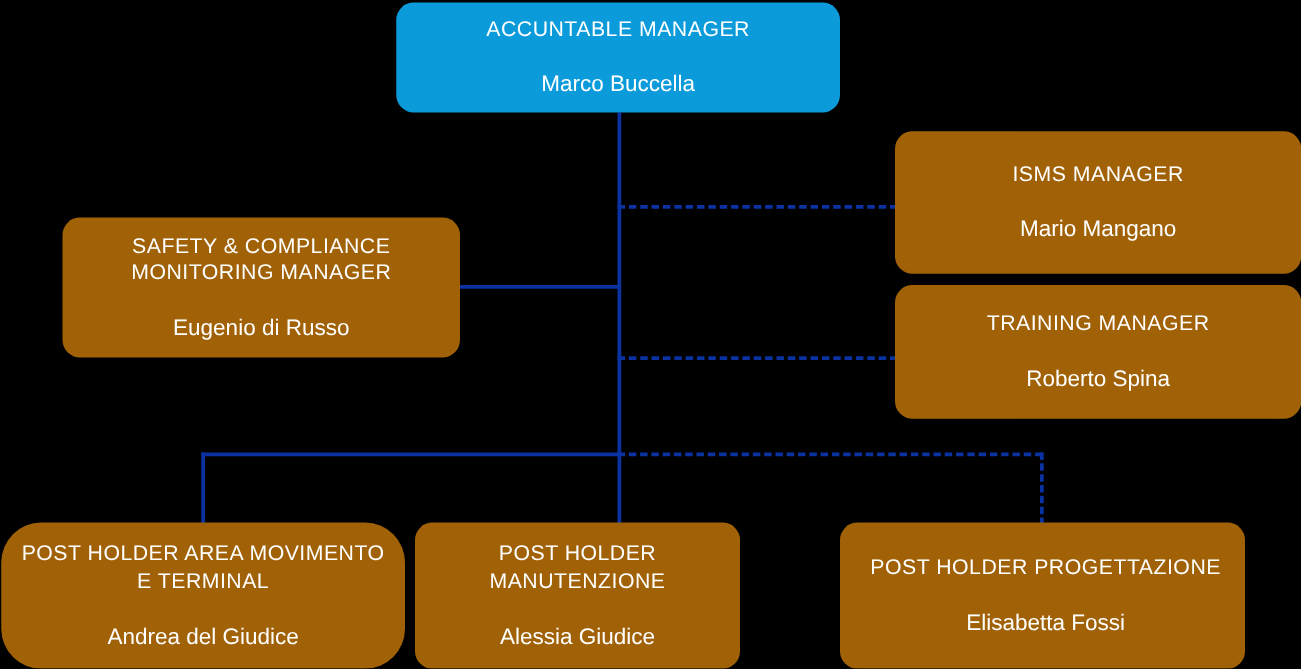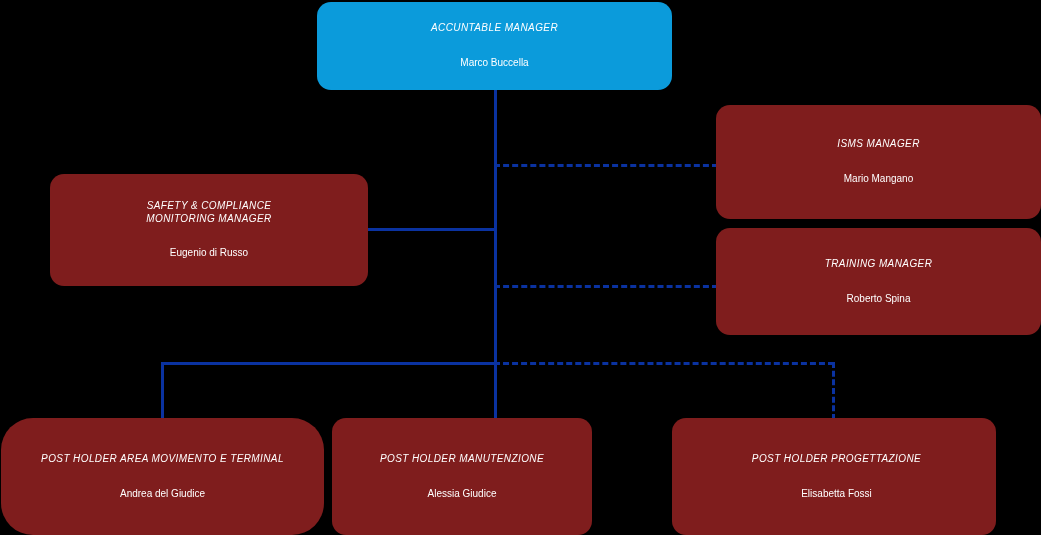--- a/index.html
+++ b/index.html
@@ -22,37 +22,36 @@
     display: flex;
     flex-direction: column;
     align-items: center;
     justify-content: center;
     text-align: center;
     color: #ffffff;
     padding: 6px 10px;
     z-index: 3;
   }
   .node .title {
-    font-size: 10px;
+    font-size: 17px;
     font-weight: 400;
     letter-spacing: 0.4px;
     line-height: 1.28;
     text-transform: uppercase;
     white-space: pre-line;
-    font-style: italic;
   }
   .node .person {
-    font-size: 10px;
+    font-size: 18px;
     font-weight: 400;
     line-height: 1.28;
     margin-top: 22px;
     text-align: right;
   }
   .node.root { background: #0b9bdb; }
-  .node.dark { background: #7f1d1d; }
+  .node.dark { background: #a16207; }
 
   
   .line {
     position: absolute;
     z-index: 1;
   }
   .h-solid {
     height: 0;
     border-top: 3px solid #0a32a0;
   }

